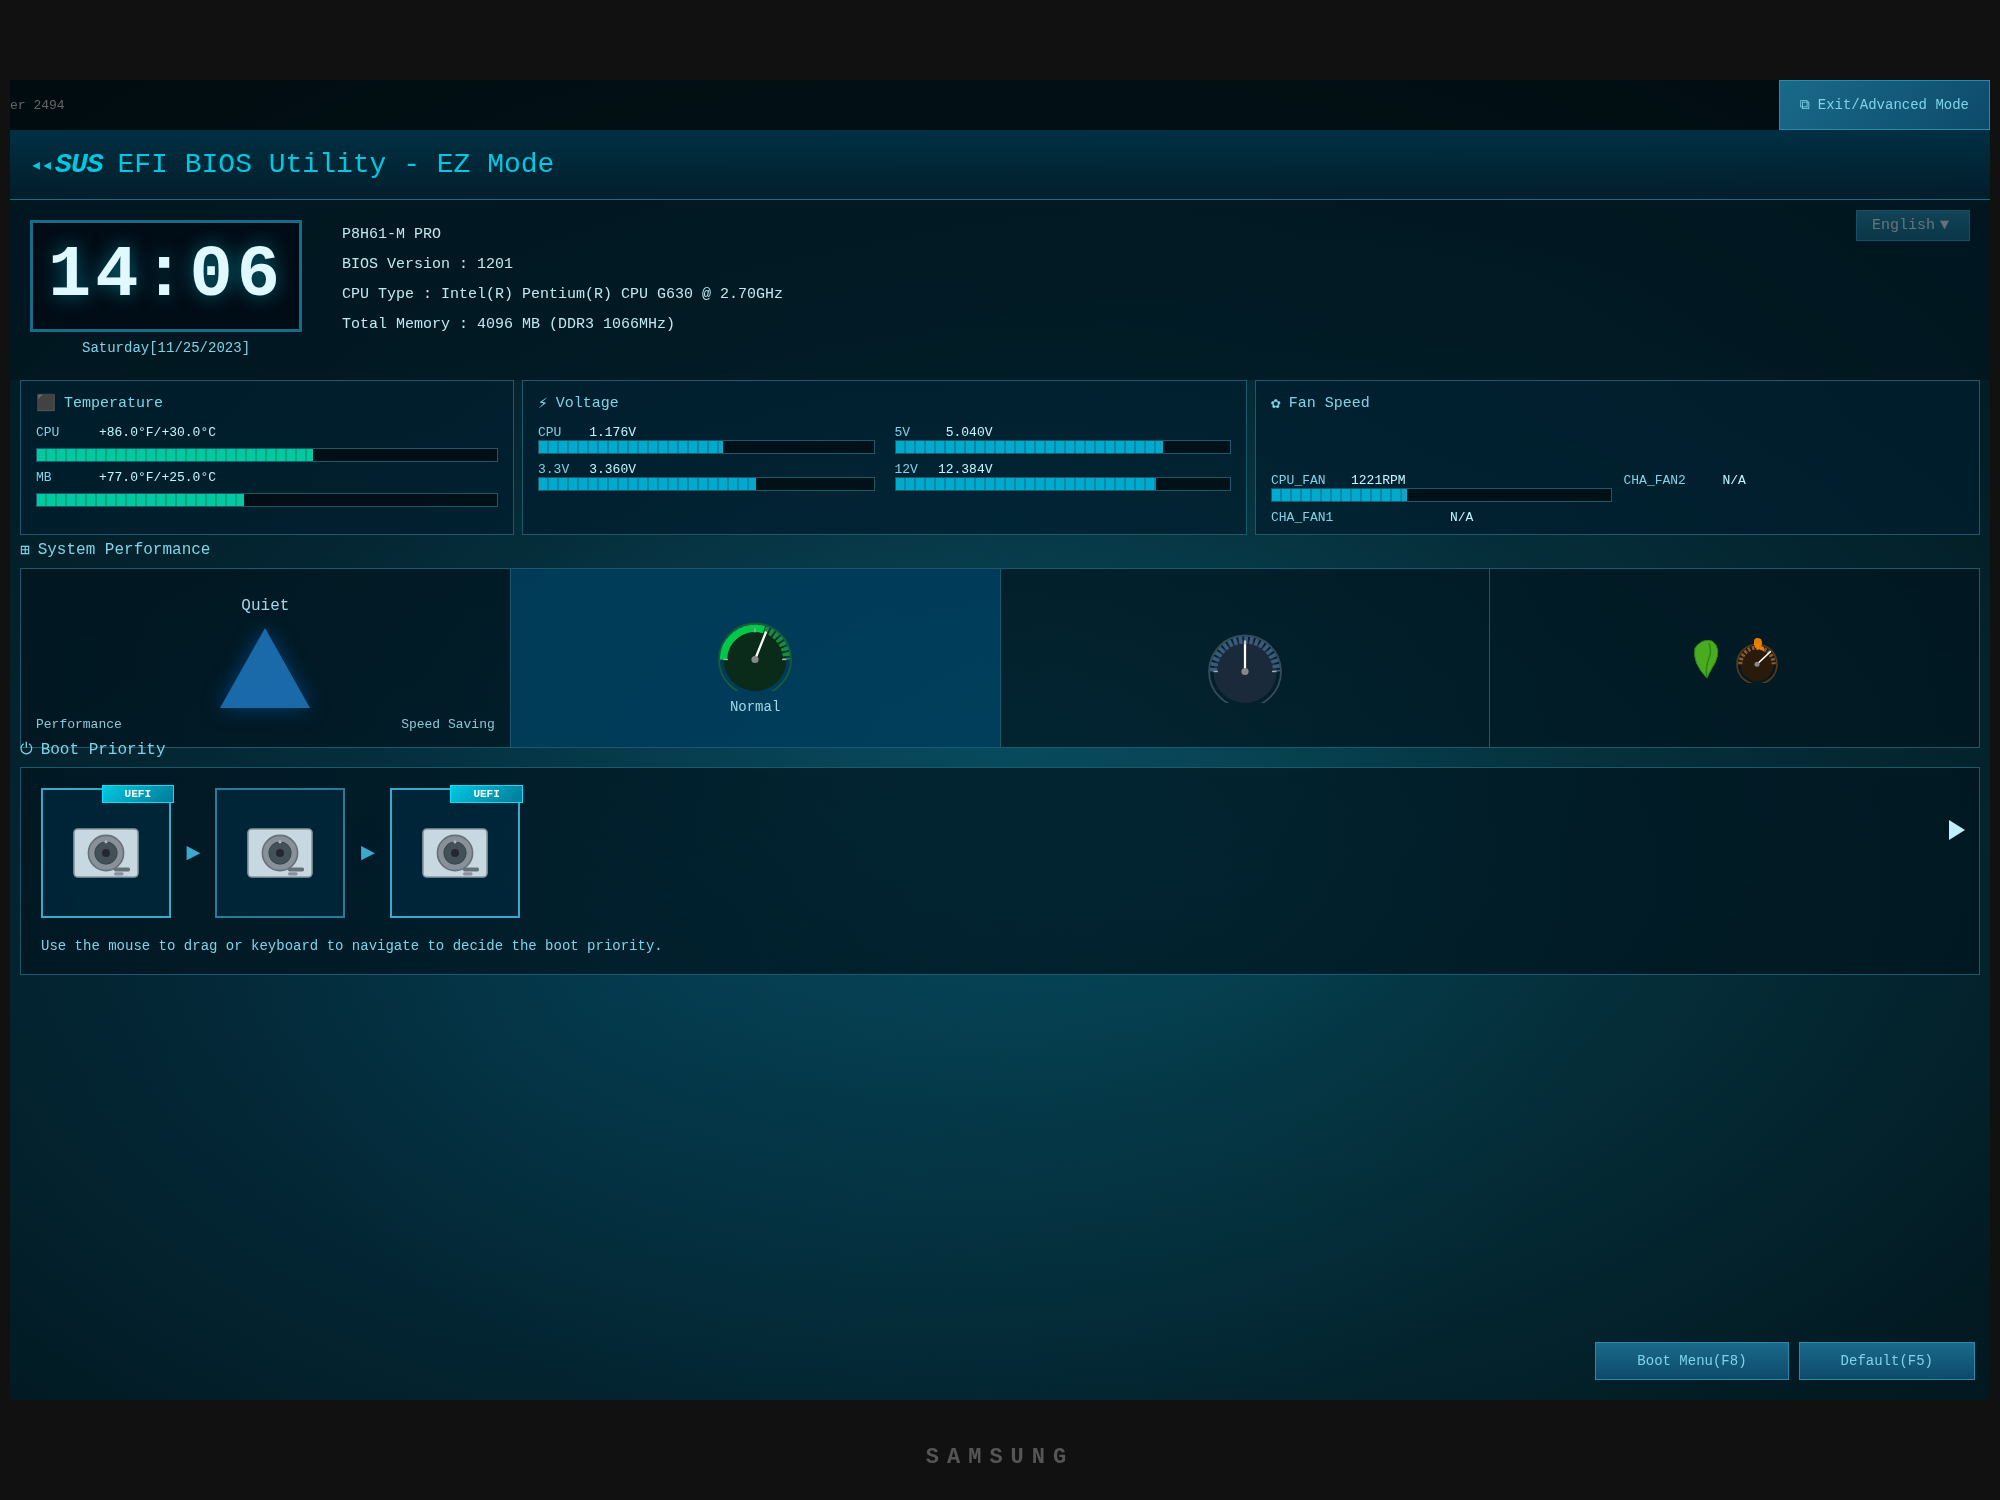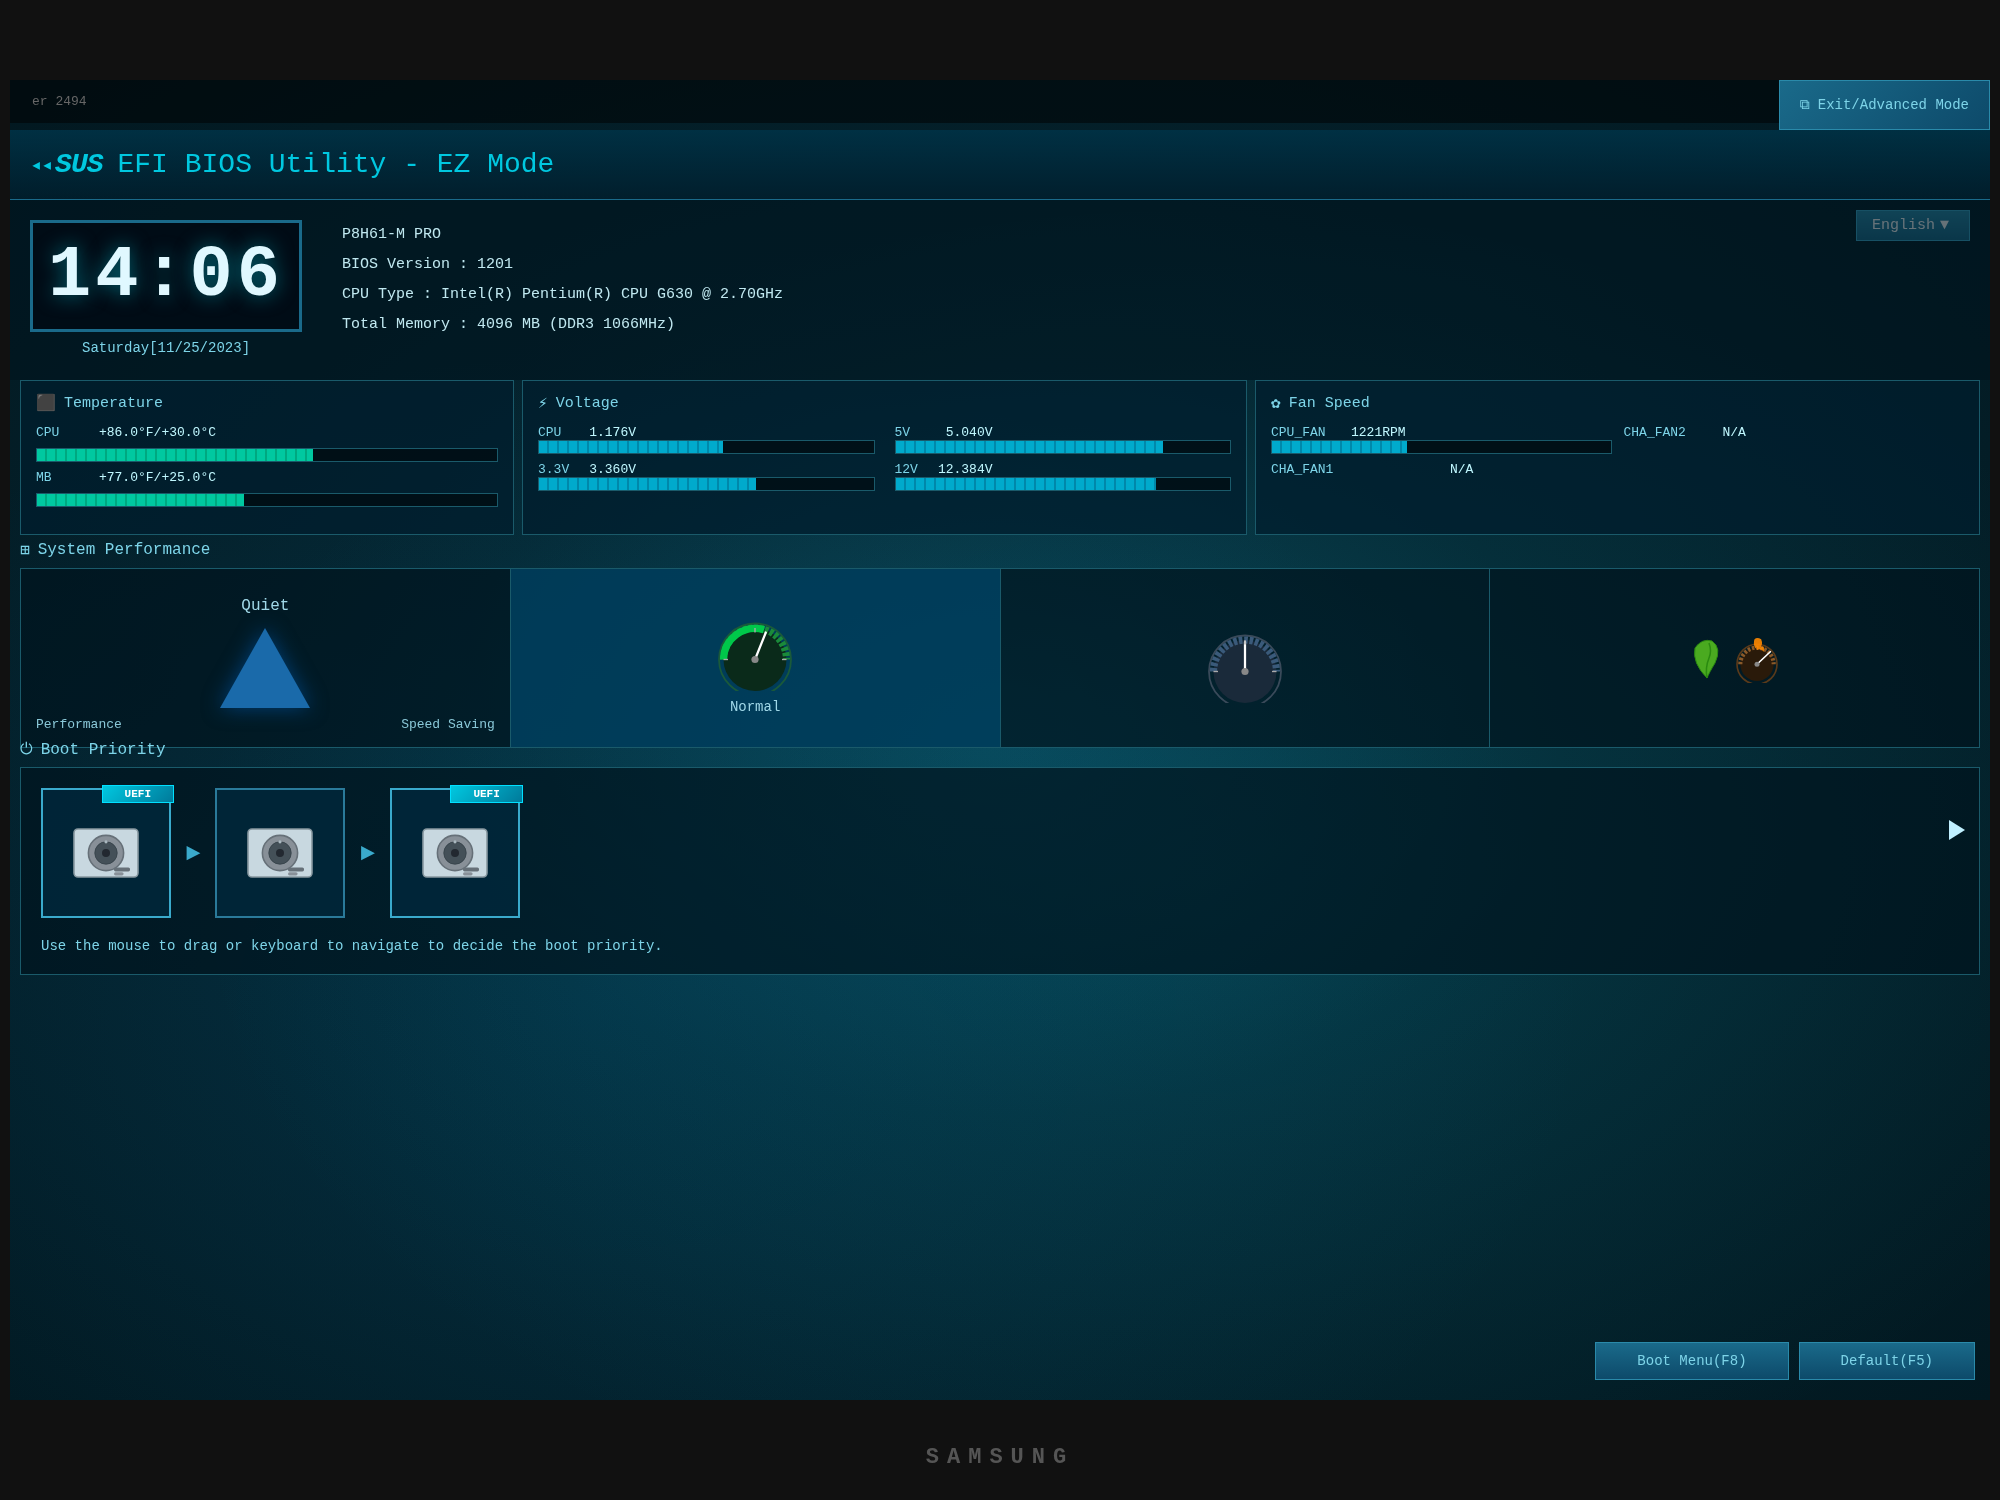--- a/index.html
+++ b/index.html
@@ -35,25 +35,25 @@
       background: 
         radial-gradient(ellipse at 60% 60%, rgba(0, 180, 200, 0.15) 0%, transparent 60%),
         radial-gradient(ellipse at 30% 70%, rgba(0, 100, 150, 0.2) 0%, transparent 50%);
       pointer-events: none;
     }
 
     
     .top-bar {
       position: absolute;
       top: 0; left: 0; right: 0;
-      height: 43px;
+      height: 50px;
       background: rgba(0,0,0,0.5);
       display: flex;
       align-items: center;
-      padding: 0 22px;
+      padding: 0 0;
       z-index: 10;
     }
 
     .version-text {
       color: #666;
       font-size: 13px;
     }
 
     .exit-btn {
       position: absolute;
@@ -594,21 +594,21 @@
           </div>
         </div>
       </div>
 
       <div class="monitor-panel fan-panel">
         <div class="monitor-panel-title">
           <span class="icon">✿</span>
           <span>Fan Speed</span>
         </div>
         <div class="fan-grid">
-          <div style="display:flex; gap:12px;">
+          <div style="display:flex; gap:12px;margin-top:48px;">
             <div style="flex:1;">
               <div class="fan-row">
                 <span class="monitor-label">CPU_FAN</span>
                 <span class="monitor-value" style="min-width:70px">1221RPM</span>
               </div>
               <div class="fan-bar-container">
                 <div class="monitor-bar-fill blue" style="width: 40%"></div>
               </div>
             </div>
             <div style="flex:1;">

